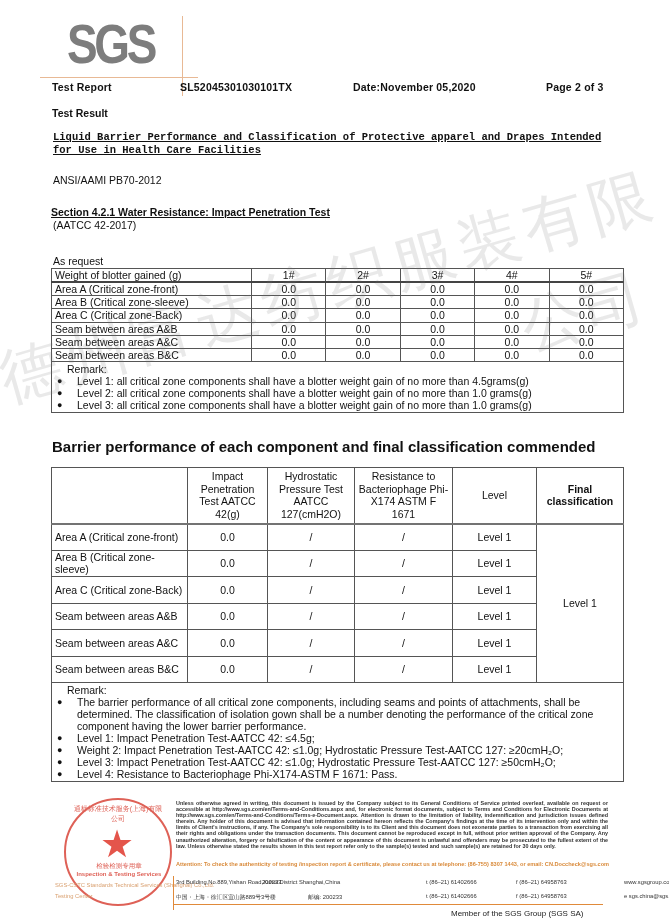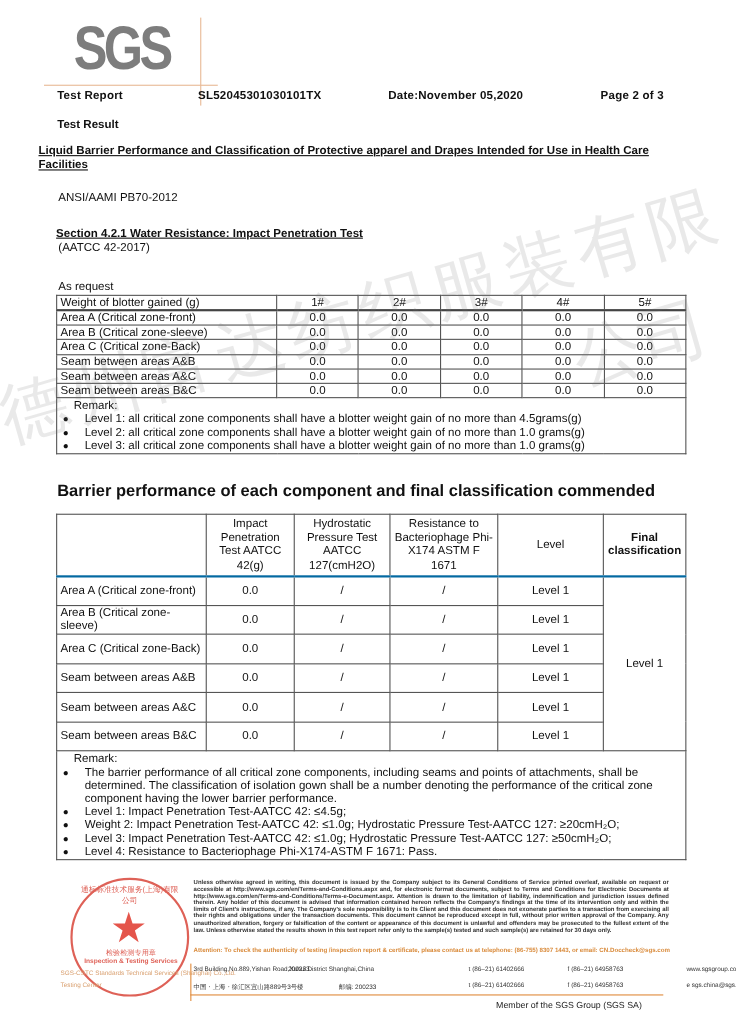--- a/index.html
+++ b/index.html
@@ -12,21 +12,21 @@
   .logo-vline { position: absolute; left: 142px; top: 8px; width: 1px; height: 80px; background: #e8b995; }
 
   .hdr { position: absolute; top: 81px; font-weight: bold; font-size: 10.5px; letter-spacing: 0.2px; }
   .hdr-report { left: 52px; }
   .hdr-num { left: 180px; }
   .hdr-date { left: 353px; }
   .hdr-page { left: 546px; }
 
   .test-result { position: absolute; left: 52px; top: 107px; font-weight: bold; font-size: 10.5px; }
 
-  .title { position: absolute; left: 35px; top: 131px; width: 560px; font-weight: bold; font-size: 10.5px; text-decoration: underline; line-height: 13px; }
+  .title { position: absolute; left: 53px; top: 131px; width: 560px; font-weight: bold; font-size: 10.5px; text-decoration: underline; line-height: 13px; font-family: Liberation Mono, monospace; }
   .std { position: absolute; left: 53px; top: 174px; font-size: 10.5px; }
   .sec-title { position: absolute; left: 51px; top: 206px; font-weight: bold; font-size: 10.5px; text-decoration: underline; text-align: right; }
   .sec-sub { position: absolute; left: 53px; top: 219px; font-size: 10.5px; }
 
   .as-received { position: absolute; left: 53px; top: 255px; font-size: 10.5px; }
 
   table { border-collapse: collapse; }
   .t1 { position: absolute; left: 51px; top: 268px; width: 573px; font-size: 10.5px; }
   .t1 td { border: 1px solid #555; height: 13.3px; line-height: 12px; padding: 0 3px; }
   .t1 td.c { text-align: center; }
@@ -36,21 +36,21 @@
   .remark-cell { padding: 1px 3px 1px 3px !important; height: auto !important; }
   .remark-title { font-size: 10.5px; line-height: 12px; padding-left: 12px; }
   .bullet-row { display: flex; font-size: 10.5px; line-height: 12px; }
   .bullet { width: 22px; flex: none; padding-left: 2px; font-size: 9px; }
   .bullet-text { flex: 1; }
 
   .barrier-title { position: absolute; left: 52px; top: 438px; font-weight: bold; font-size: 15px; }
 
   .t2 { position: absolute; left: 51px; top: 467px; width: 573px; font-size: 10.5px; }
   .t2 td { border: 1px solid #555; line-height: 12.5px; padding: 0 3px; vertical-align: middle; }
-  .t2 tr.head td { border-bottom: 2px solid #0369a1; height: 56px; text-align: center; }
+  .t2 tr.head td { border-bottom: 2px solid #737373; height: 56px; text-align: center; }
   .t2 tr.row td { height: 26.5px; }
   .t2 td.c { text-align: center; }
   .t2 td.bold { font-weight: bold; }
   .t2 td.rowlabel { width: 136px; line-height: 12.5px; }
 
   .watermark { position: absolute; left: -10px; top: 340px; width: 720px; font-size: 62px; color: rgba(120,120,120,0.16); transform: rotate(-16deg); transform-origin: left top; white-space: nowrap; letter-spacing: 6px; pointer-events: none; font-family: "DejaVu Sans", sans-serif; }
   .watermark2 { position: absolute; left: 520px; top: 270px; font-size: 62px; color: rgba(120,120,120,0.16); transform: rotate(-16deg); white-space: nowrap; pointer-events: none; font-family: "DejaVu Sans", sans-serif; }
 
   .footer-legal { position: absolute; left: 176px; top: 800px; width: 432px; font-size: 5.4px; line-height: 6.1px; font-weight: bold; color: #333; text-align: justify; }
   .footer-attn { position: absolute; left: 176px; top: 861px; width: 440px; font-size: 5.6px; line-height: 6.3px; font-weight: bold; color: #d98a3a; }
@@ -173,21 +173,21 @@
 
 <div class="barrier-title">Barrier performance of each component and final classification commended</div>
 
 <table class="t2">
   <tbody>
       <tr class="head">
     <td class="rowlabel"></td>
     <td style="width:80px">Impact Penetration Test AATCC 42(g)</td>
     <td style="width:87px">Hydrostatic Pressure Test AATCC 127(cmH2O)</td>
     <td style="width:98px">Resistance to Bacteriophage Phi-X174 ASTM F 1671</td>
-    <td style="width:96px">Level</td>
+    <td style="width:84px">Level</td>
     <td class="bold">Final classification</td>
   </tr>
   <tr class="row">
     <td class="rowlabel">Area A (Critical zone-front)</td>
     <td class="c">0.0</td>
     <td class="c">/</td>
     <td class="c">/</td>
     <td class="c">Level 1</td>
     <td class="c" rowspan="6">Level 1</td>
   </tr>

